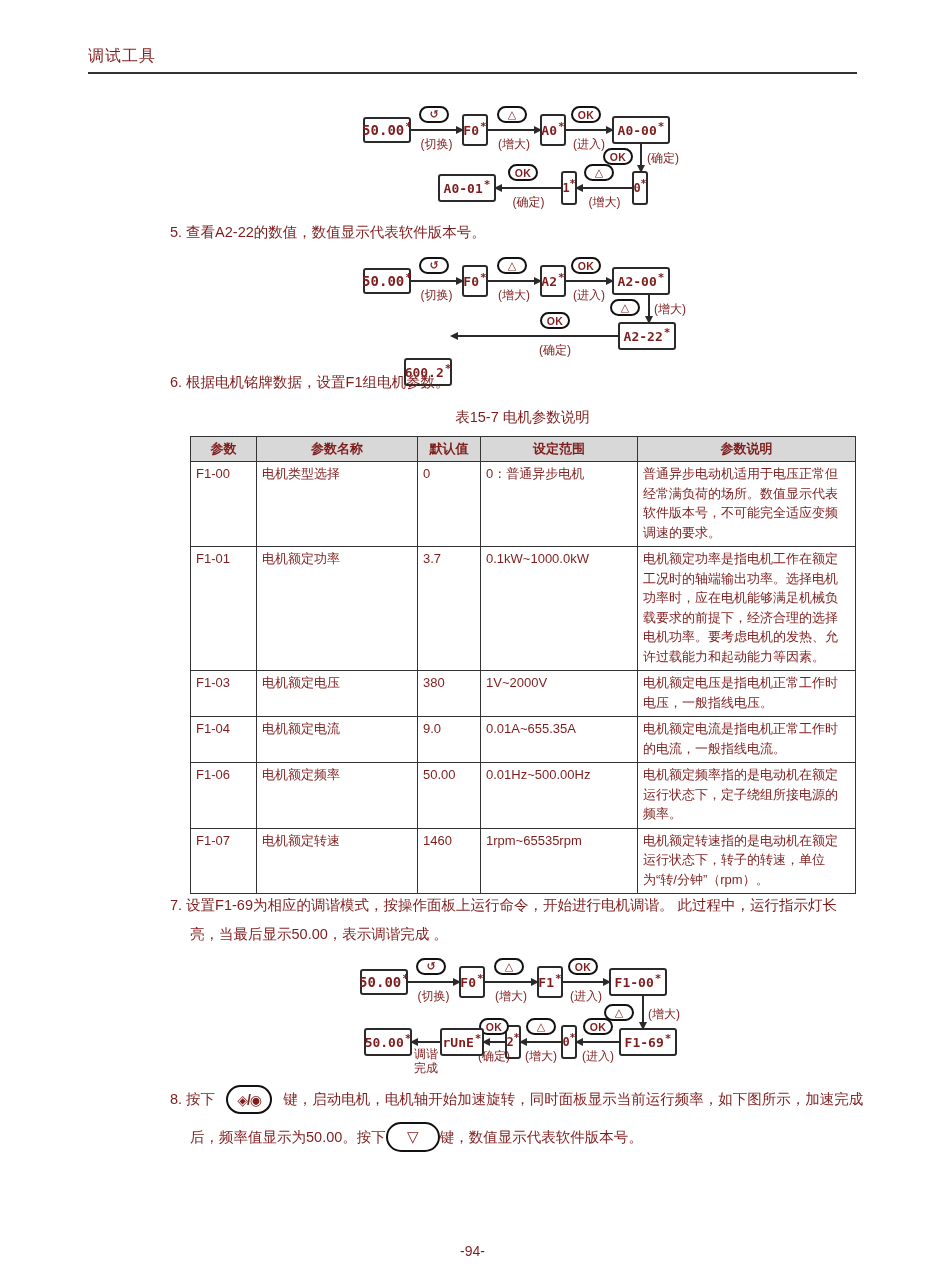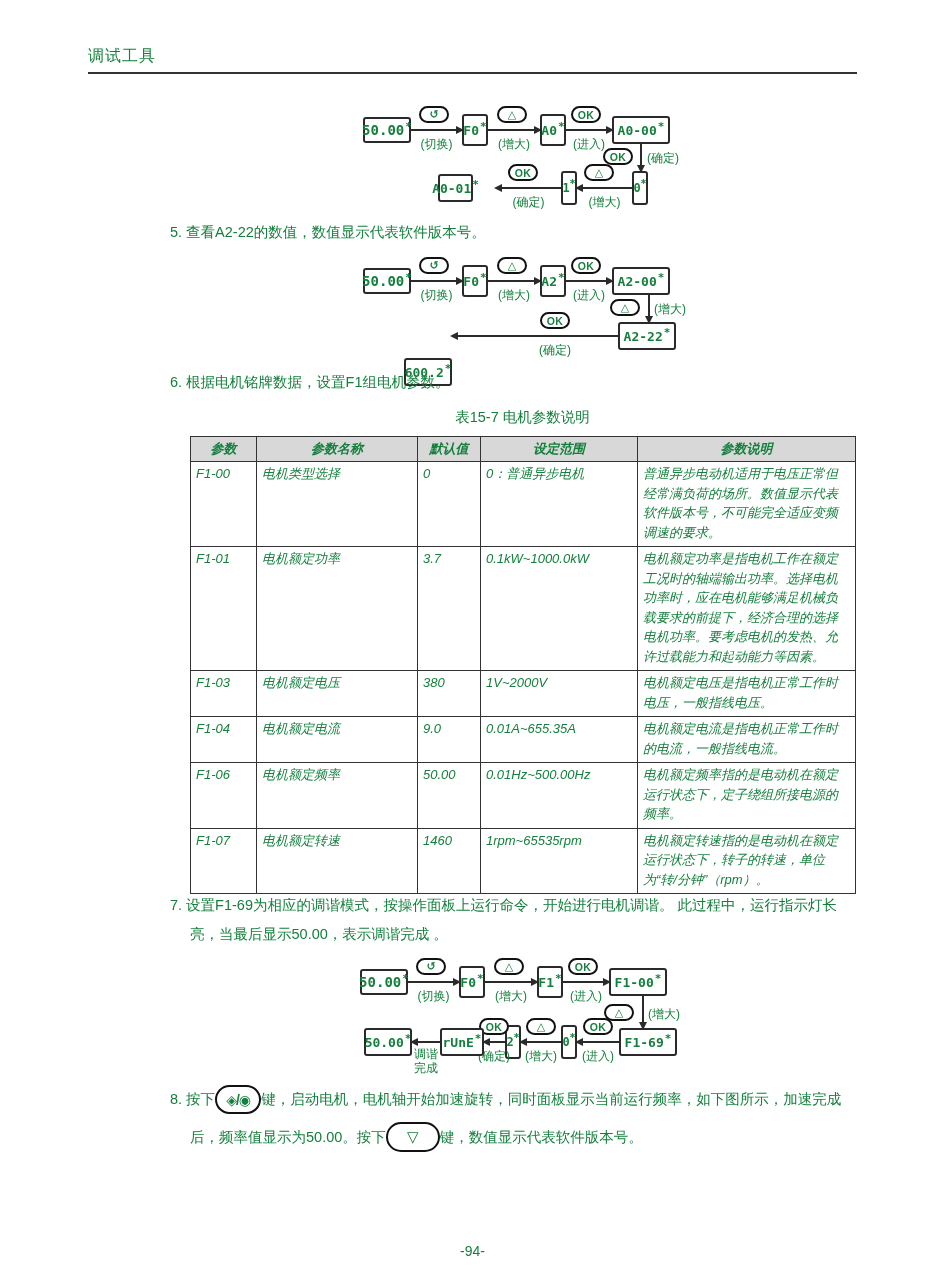--- a/index.html
+++ b/index.html
@@ -1,18 +1,18 @@
 <!DOCTYPE html>
 <html><head>
 <meta charset="utf-8">
 <style>
   html,body { margin:0; padding:0; background:#888; }
   .page {
     position:relative; width:945px; height:1275px; margin:0 auto;
-    background:#ffffff; color:#15803d;
+    background:#ffffff; color:#7f1d1d;
     font-family:"Liberation Sans","DejaVu Sans",sans-serif;
     overflow:hidden;
   }
   .hdr-title { position:absolute; left:88px; top:46px; font-size:16px; letter-spacing:1px; }
   .hdr-rule { position:absolute; left:88px; top:72px; width:769px; height:1.5px; background:#333; }
   .footer { position:absolute; left:0; top:1243px; width:945px; text-align:center; font-size:14px; }
 
   .step { position:absolute; font-size:14.5px; line-height:1.5; }
 
   
@@ -48,21 +48,21 @@
     content:""; position:absolute; bottom:-2px; left:-3.5px; width:0; height:0;
     border-top:8px solid #2a2a2a; border-left:4.5px solid transparent; border-right:4.5px solid transparent;
   }
 
   
   .tbl-title { position:absolute; left:190px; top:408px; width:665px; text-align:center; font-size:14.5px; }
   table.ptable {
     position:absolute; left:190px; top:436px; width:665px;
     border-collapse:collapse; table-layout:fixed; font-size:13px;
   }
-  .ptable th, .ptable td { border:1.2px solid #333; padding:2px 5px 4px 5px; vertical-align:top; line-height:1.5;font-style:italic; }
+  .ptable th, .ptable td { border:1.2px solid #333; padding:2px 5px 4px 5px; vertical-align:top; line-height:1.5; }
   .ptable th { background:#d8d8d8; text-align:center; font-weight:bold; height:20px; padding:2px 2px; }
   .ptable td { text-align:left; }
 
   
   .inline-row { position:absolute; display:flex; align-items:center; font-size:14.5px; }
   .inkey {
     display:inline-flex; align-items:center; justify-content:center;
     border:2.5px solid #111; border-radius:15px; background:#fff; box-sizing:border-box;
     font-weight:bold;
   }
@@ -114,21 +114,21 @@
     <div class="hline arr-l" style="left:222px; top:87px; width:55px;"></div>
     <div class="key" style="left:229px; top:64px; width:30px; height:17px;">△</div>
     <div class="klabel" style="left:222px; top:94px; width:55px;">(增大)</div>
     <div class="disp small" style="left:206px; top:71px; width:16px; height:34px;">
         <span>1</span>
         <span class="blink">*</span>
       </div>
     <div class="hline arr-l" style="left:141px; top:87px; width:65px;"></div>
     <div class="key ok" style="left:153px; top:64px; width:30px; height:17px;">OK</div>
     <div class="klabel" style="left:141px; top:94px; width:65px;">(确定)</div>
-    <div class="disp" style="left:83px; top:74px; width:35px; height:28px; font-size:13px;">
+    <div class="disp" style="left:83px; top:74px; width:58px; height:28px; font-size:13px;">
         <span>A0-01</span>
         <span class="blink">*</span>
       </div>
   </div>
 
   <div class="step" style="left:170px; top:222px;">5. 查看A2-22的数值，数值显示代表软件版本号。</div>
 
   <div class="diagram" style="left:355px; top:256px; width:330px; height:100px;">
     <div class="disp" style="left:8px; top:12px; width:48px; height:26px;">
         <span>50.00</span>
@@ -301,21 +301,21 @@
     <div class="klabel two" style="left:52px; top:96px; width:44px;">
       <div>调谐</div>
       <div>完成</div>
     </div>
     <div class="disp" style="left:12px; top:76px; width:48px; height:28px; font-size:13px;">
         <span>50.00</span>
         <span class="blink">*</span>
       </div>
   </div>
 
-  <div class="inline-row" style="left:170px; top:1085px;">
+  <div class="inline-row" style="left:170px; top:1085px;gap:11px;">
     <span>8. 按下</span>
     <span class="inkey runstop">◈/◉</span>
     <span>键，启动电机，电机轴开始加速旋转，同时面板显示当前运行频率，如下图所示，加速完成</span>
   </div>
   <div class="inline-row" style="left:190px; top:1122px;">
     <span>后，频率值显示为50.00。按下</span>
     <span class="inkey downkey">▽</span>
     <span>键，数值显示代表软件版本号。</span>
   </div>
 

